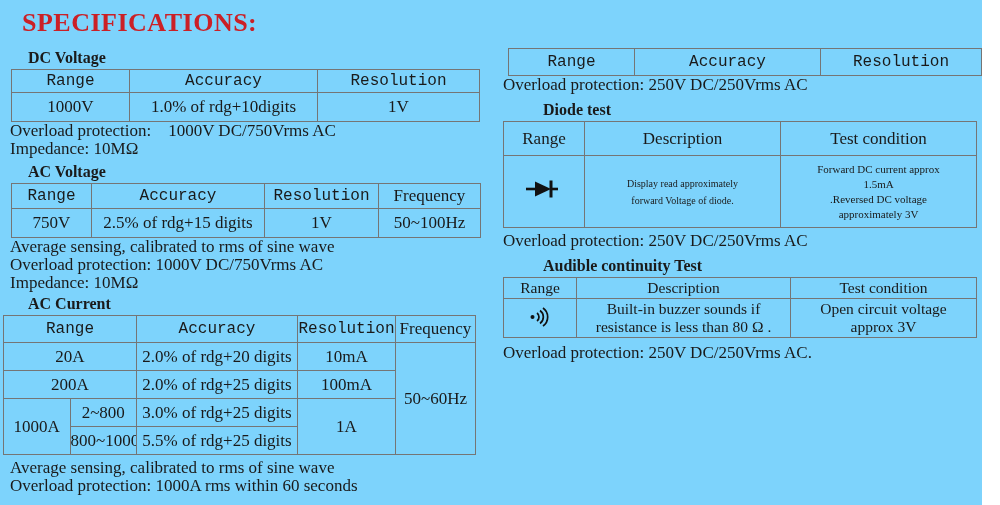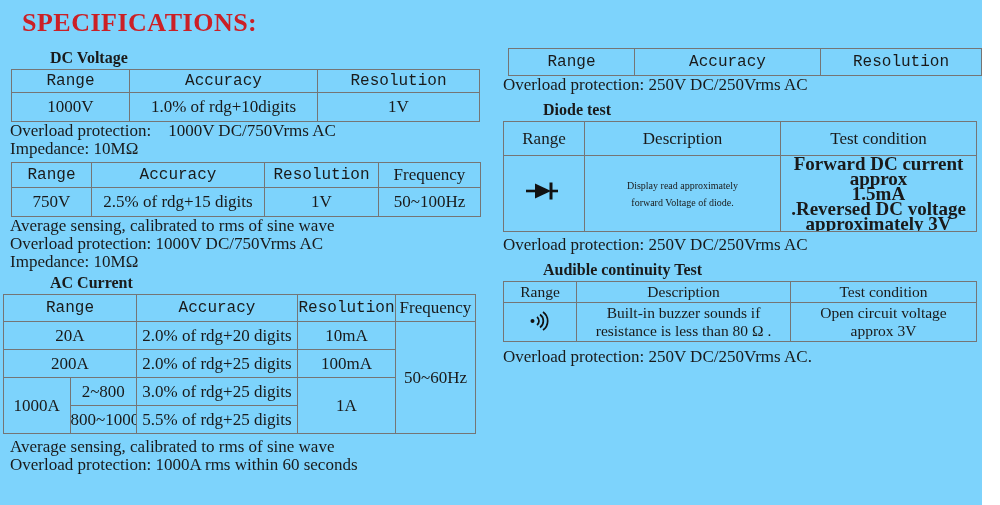--- a/index.html
+++ b/index.html
@@ -3,21 +3,21 @@
 <meta charset="utf-8">
 <style>
   html,body{margin:0;padding:0;background:#fff;}
   .page{position:relative;width:982px;height:505px;background:#7dd3fc;overflow:hidden;
         font-family:"Liberation Serif",serif;color:#1a1a1a;}
   .title{position:absolute;left:22px;top:8px;margin:0;font-size:26px;font-weight:bold;
          color:#cb2026;letter-spacing:.5px;font-family:"Liberation Serif",serif;}
   .col{position:absolute;top:48px;}
   .col-left{left:10px;width:482px;}
   .col-right{left:503px;width:480px;}
-  .sec-heading{margin:0 0 2px 40px;font-size:16px;font-weight:bold;line-height:19px;}
+  .sec-heading{margin:0 0 2px 18px;font-size:16px;font-weight:bold;line-height:19px;}
   .col-right .sec-heading{margin-left:40px;}
   table.t{border-collapse:collapse;table-layout:fixed;}
   table.t th,table.t td{border:1px solid #757575;text-align:center;vertical-align:middle;
         padding:0;font-weight:normal;overflow:hidden;margin-left:16px;}
   .hmono{font-family:"Liberation Mono","DejaVu Sans Mono",monospace;font-size:16px;}
   .hserif{font-family:"Liberation Serif",serif;font-size:17px;}
   .hbold{font-family:"Liberation Serif",serif;font-size:15.5px;font-weight:bold;}
   td.cell{font-family:"Liberation Serif",serif;font-size:17px;}
   .note{font-size:17px;line-height:18px;white-space:pre;margin-left:0;}
   .gap4{height:4px;} .gap6{height:6px;} .gap2{height:2px;}
@@ -35,21 +35,21 @@
   .t-acc tr.hd{height:27px}.t-acc tr.bd{height:28px}
   
   .t-res{width:470px;margin-left:5px;}
   .t-res .c0{width:125px}.t-res .c1{width:185px}.t-res .c2{width:160px}
   .t-res tr.hd{height:27px}.t-res tr.bd{height:29px}
   
   .t-dio{width:470px;}
   .t-dio .c0{width:80px}.t-dio .c1{width:195px}.t-dio .c2{width:195px}
   .t-dio tr.hd{height:34px}.t-dio tr.bd{height:72px}
   .t-dio td.desc{font-size:10px;line-height:17px;}
-  .t-dio td.cond{font-size:19px;line-height:15px;font-weight:bold;}
+  .t-dio td.cond{font-size:11px;line-height:15px;}
   
   .t-aud{width:470px;}
   .t-aud .c0{width:72px}.t-aud .c1{width:213px}.t-aud .c2{width:185px}
   .t-aud tr.hd{height:21px}.t-aud tr.bd{height:39px}
   .t-aud td.cell{font-size:15.5px;line-height:18px;}
   .icon-box{display:inline-block;line-height:0;}
 </style>
 </head>
 <body>
 
@@ -70,20 +70,21 @@
         <td class="cell">1000V</td>
         <td class="cell">1.0% of rdg+10digits</td>
         <td class="cell">1V</td>
       </tr>
     </tbody>
       </table>
     <div class="note">Overload protection:    1000V DC/750Vrms AC</div>
     <div class="note">Impedance: 10MΩ</div>
 
     <div class="gap4"></div>
+    <h2 class="sec-heading">AC Voltage</h2>
     <table class="t t-acv">
       <tbody>
           <tr class="hd">
         <th class="c0 hmono">Range</th>
         <th class="c1 hmono">Accuracy</th>
         <th class="c2 hmono">Resolution</th>
         <th class="c3 hserif">Frequency</th>
       </tr>
       <tr class="bd">
         <td class="cell">750V</td>

